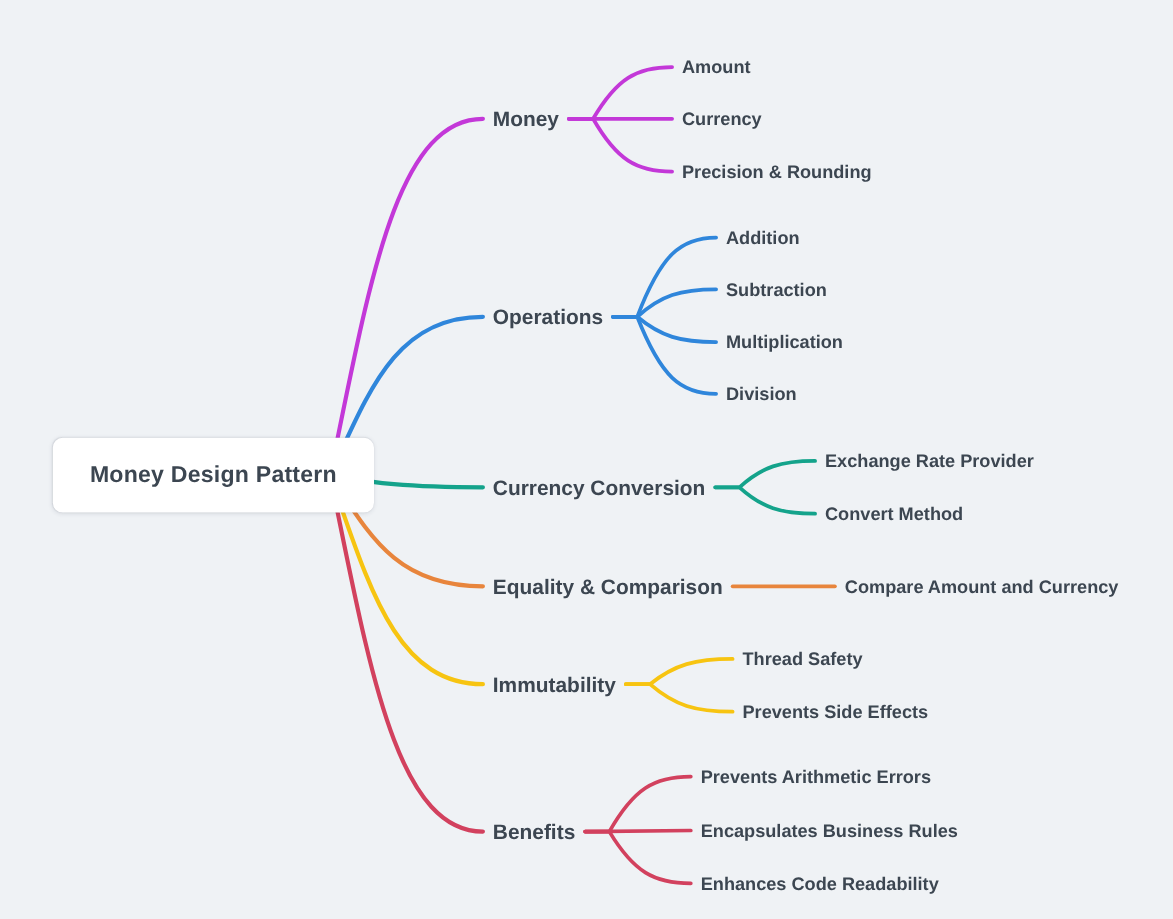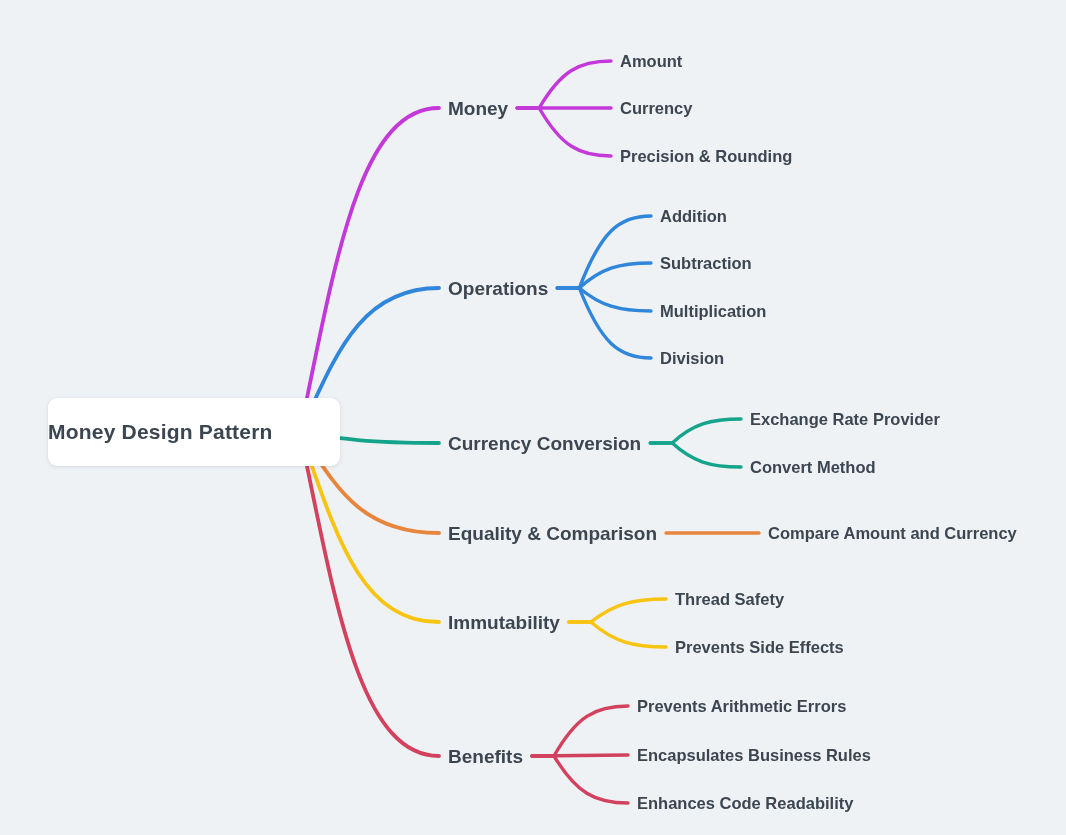--- a/index.html
+++ b/index.html
@@ -9,21 +9,21 @@
     width: 1066px;
     height: 835px;
     background: #eff2f5;
     overflow: hidden;
   }
   .canvas svg { position: absolute; left: 0; top: 0; }
   .root-node {
     position: absolute;
     display: flex;
     align-items: center;
-    justify-content: flex-start;
+    justify-content: center;
     background: #ffffff;
     border-radius: 9px;
     box-shadow: 0 1px 4px rgba(50,60,80,0.12), 0 0 1px rgba(50,60,80,0.10);
     font-size: 21px;
     font-weight: 700;
     color: #3c4651;
     letter-spacing: 0.2px;
     white-space: nowrap;
   }
   text.branch-label {

